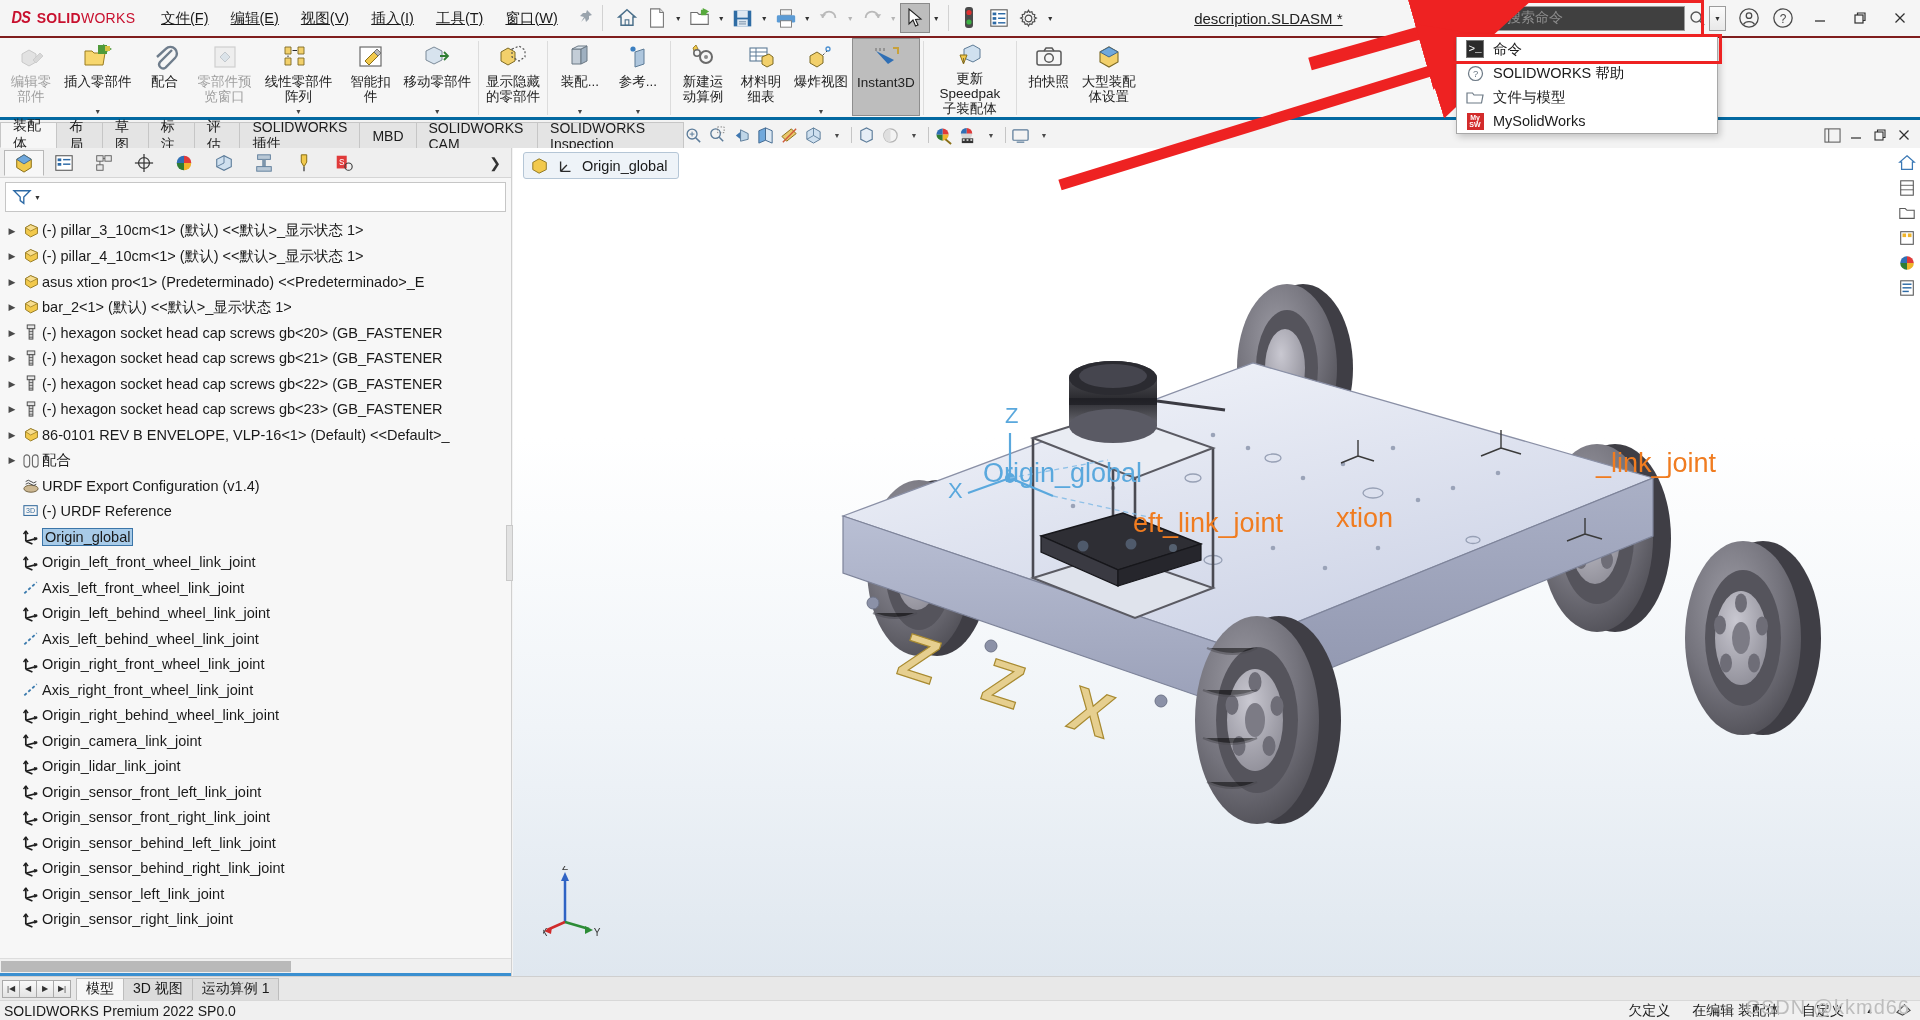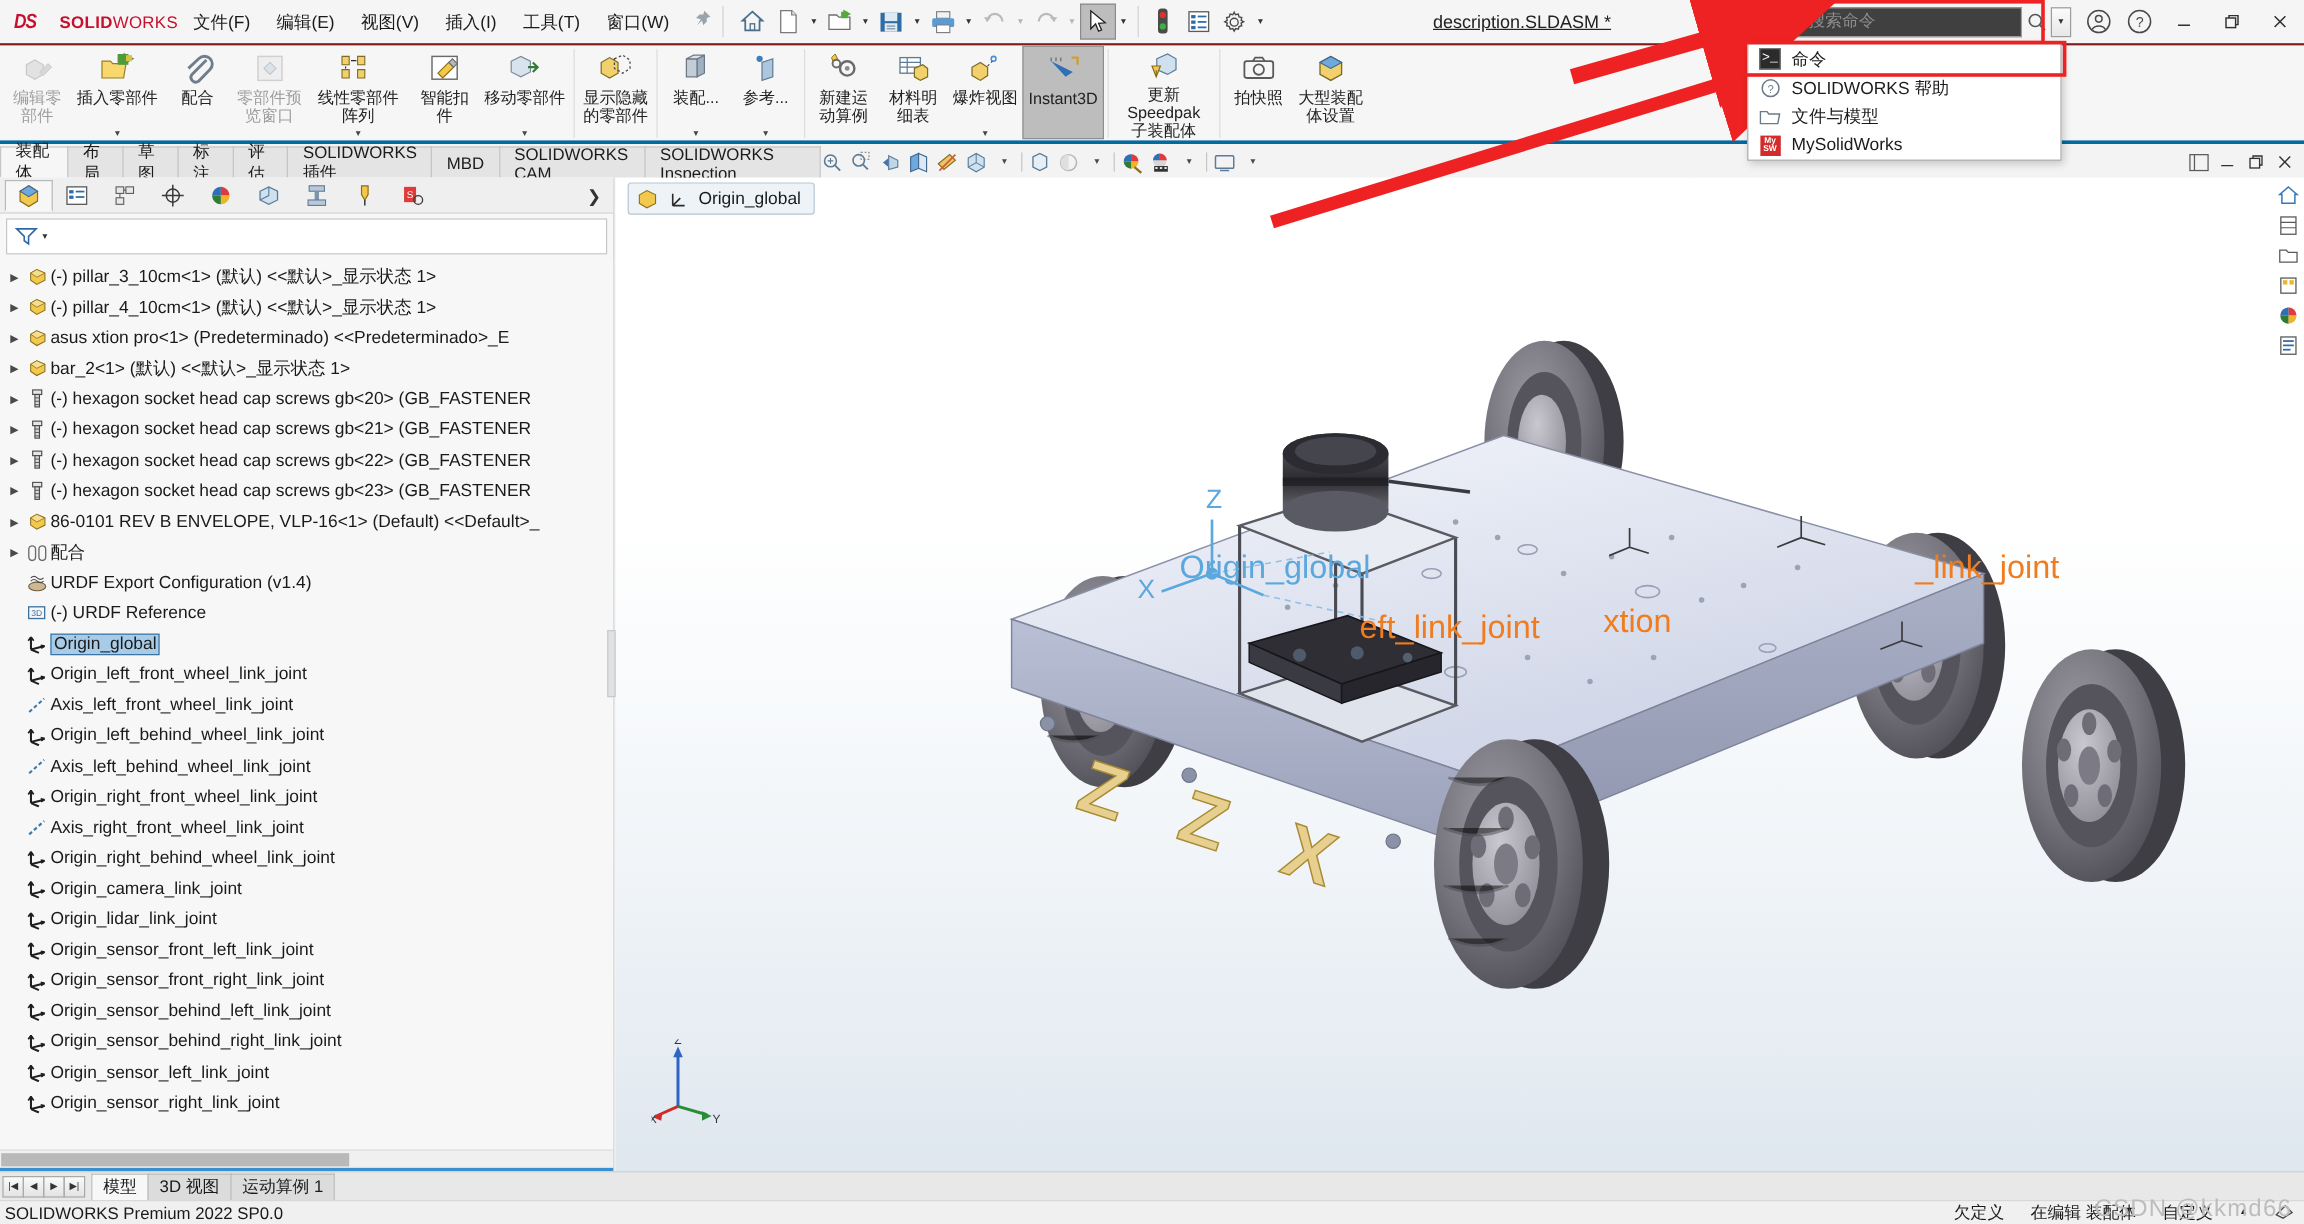--- a/index.html
+++ b/index.html
@@ -18,27 +18,28 @@
     position: absolute; top: 0; left: 0; width: 1920px; height: 38px;
     background: #f5f5f5;
     border-bottom: 2px solid #7f1d1d;
     display: flex; align-items: center;
   }
   .sw-logo { display: flex; align-items: center; padding-left: 10px; width: 150px; }
   .sw-logo .ds {
     color: #c8102e; font-weight: bold; font-size: 17px; font-style: italic;
     letter-spacing: -1px; transform: scaleX(0.85);
   }
-  .sw-logo .solid { color: #c8102e; font-weight: bold; font-size: 14px; letter-spacing: 0.3px; margin-left: 13px; }
+  .sw-logo .solid { color: #c8102e; font-weight: bold; font-size: 14px; letter-spacing: 0.3px; }
   .sw-logo .works { color: #c8102e; font-weight: normal; font-size: 14px; letter-spacing: 0.3px; }
 
   .menubar { display: flex; align-items: center; height: 38px; gap: 0px; }
   .menu-item {
     padding: 4px 11px; font-size: 14.5px; color: #1a1a1a; cursor: default;
     white-space: nowrap;
+    text-decoration: underline;
   }
   .pin-icon { margin-left: 6px; color: #9aa4ad; font-size: 15px; width: 22px; text-align:center;}
 
   .tb-sep { width: 1px; height: 26px; background: #d2d2d2; margin: 0 5px; }
 
   .qat { display: flex; align-items: center; height: 38px; padding-left: 4px; }
   .qat-btn {
     width: 30px; height: 30px; display: flex; align-items: center; justify-content: center;
     cursor: default; position: relative;
   }
@@ -1451,21 +1452,21 @@
         <text x="382" y="525" transform="rotate(18 382 525)">Z</text>
         <text x="466" y="550" transform="rotate(18 466 550)">Z</text>
         <text x="552" y="578" transform="rotate(18 552 578)">X</text>
       </g>
     </svg>
 
     <div class="axis-lbl" style="left:492px;top:255px;color:#5aa8dd;">Z</div>
     <div class="axis-lbl" style="left:435px;top:330px;color:#5aa8dd;">X</div>
 
     <div class="anno" style="left:470px;top:310px;color:#5aa8dd;">Origin_global</div>
-    <div class="anno" style="left:1083px;top:310px;">_link_joint</div>
+    <div class="anno" style="left:1083px;top:300px;">_link_joint</div>
     <div class="anno" style="left:620px;top:360px;">eft_link_joint</div>
     <div class="anno" style="left:823px;top:355px;">xtion</div>
 
     <svg class="triad" viewBox="0 0 60 70">
       <line x1="22" y1="56" x2="22" y2="12" stroke="#2f63c4" stroke-width="2.5"></line>
       <polygon points="22,6 18,15 26,15" fill="#2f63c4"></polygon>
       <text x="22" y="4" font-size="10" text-anchor="middle" fill="#333" font-family="Liberation Sans">Z</text>
       <line x1="22" y1="56" x2="4" y2="64" stroke="#d02b2b" stroke-width="2.5"></line>
       <polygon points="1,65 9,61 8,68" fill="#d02b2b"></polygon>
       <text x="1" y="70" font-size="10" text-anchor="middle" fill="#333" font-family="Liberation Sans">X</text>

